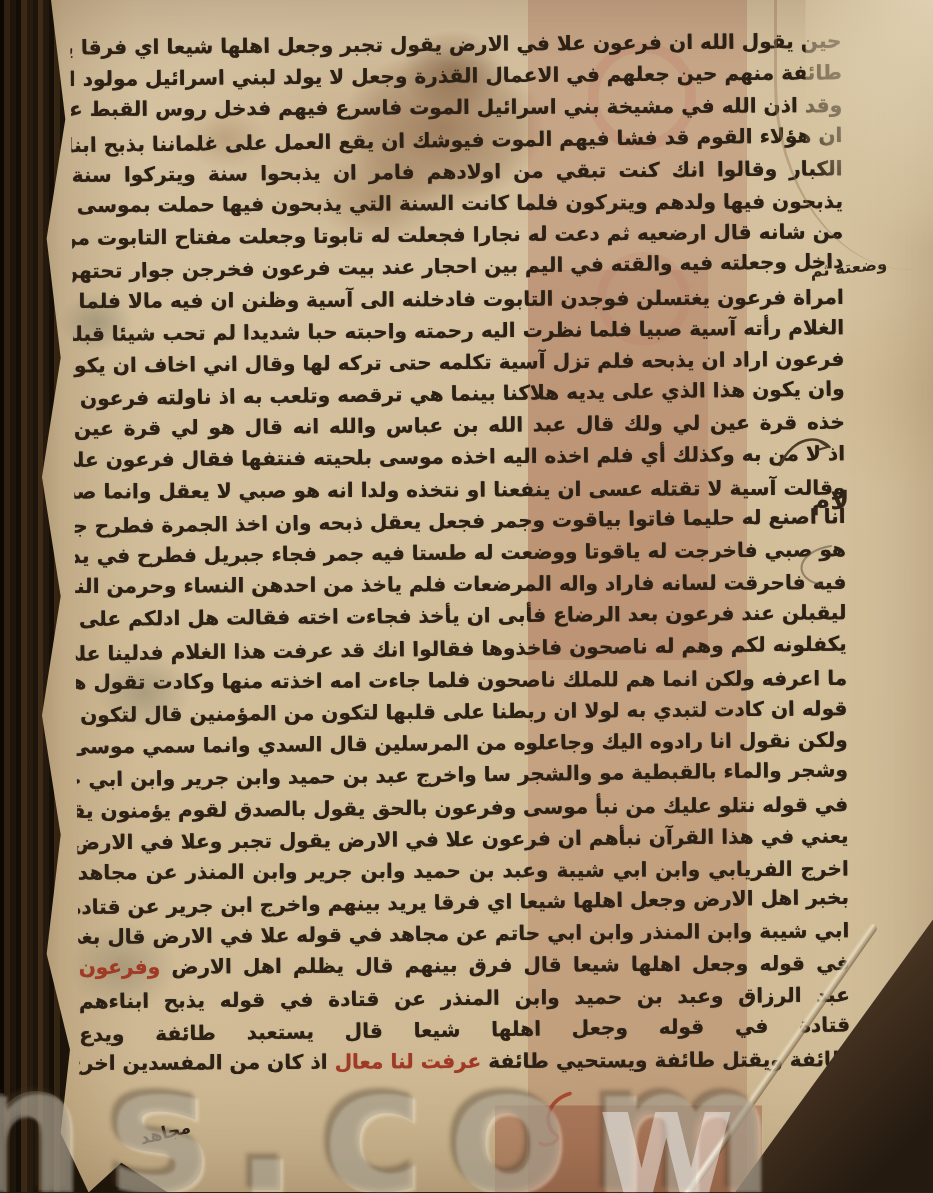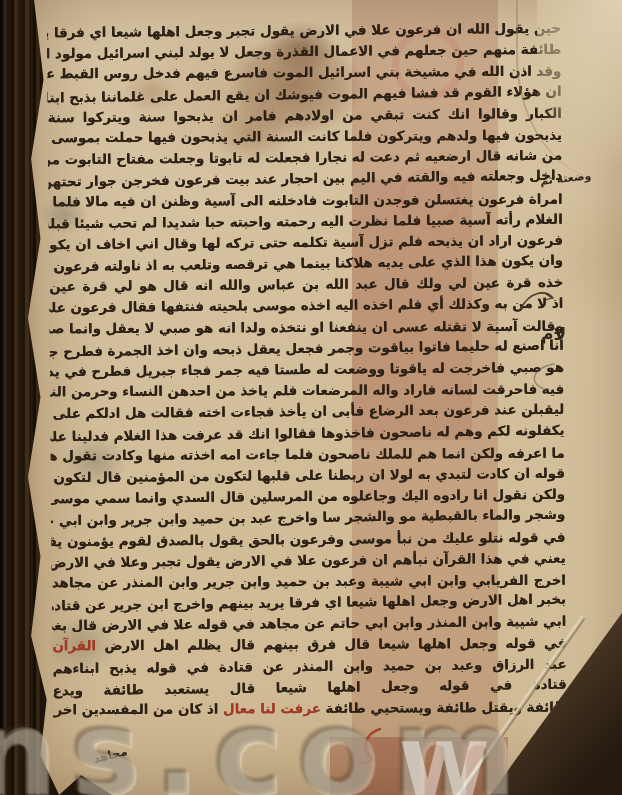--- a/index.html
+++ b/index.html
@@ -129,21 +129,21 @@
         <div class="line"><span>يكفلونه لكم وهم له ناصحون فاخذوها فقالوا انك قد عرفت هذا الغلام فدلينا على اهله فقالت</span></div>
         <div class="line"><span>ما اعرفه ولكن انما هم للملك ناصحون فلما جاءت امه اخذته منها وكادت تقول هو ابني فعصمها الله</span></div>
         <div class="line"><span>قوله ان كادت لتبدي به لولا ان ربطنا على قلبها لتكون من المؤمنين قال لتكون من المصدقين</span></div>
         <div class="line"><span>ولكن نقول انا رادوه اليك وجاعلوه من المرسلين قال السدي وانما سمي موسى لانهم وجدوه في ماء</span></div>
         <div class="line"><span>وشجر والماء بالقبطية مو والشجر سا واخرج عبد بن حميد وابن جرير وابن ابي حاتم عن قتادة</span></div>
         <div class="line"><span>في قوله نتلو عليك من نبأ موسى وفرعون بالحق يقول بالصدق لقوم يؤمنون يقول</span></div>
         <div class="line"><span>يعني في هذا القرآن نبأهم ان فرعون علا في الارض يقول تجبر وعلا في الارض</span></div>
         <div class="line"><span>اخرج الفريابي وابن ابي شيبة وعبد بن حميد وابن جرير وابن المنذر عن مجاهد</span></div>
         <div class="line"><span>بخبر اهل الارض وجعل اهلها شيعا اي فرقا يريد بينهم واخرج ابن جرير عن قتادة</span></div>
         <div class="line"><span>ابي شيبة وابن المنذر وابن ابي حاتم عن مجاهد في قوله علا في الارض قال بغى</span></div>
-        <div class="line"><span>في قوله وجعل اهلها شيعا قال فرق بينهم قال يظلم اهل الارض </span><span class="red-ink">القرآن</span></div>
+        <div class="line"><span>في قوله وجعل اهلها شيعا قال فرق بينهم قال يظلم اهل الارض </span><span class="red-ink">وفرعون</span></div>
         <div class="line"><span>عبد الرزاق وعبد بن حميد وابن المنذر عن قتادة في قوله يذبح ابناءهم</span></div>
         <div class="line"><span>قتادة في قوله وجعل اهلها شيعا قال يستعبد طائفة ويدع</span></div>
         <div class="line"><span>طائفة ويقتل طائفة ويستحيي طائفة </span><span class="red-ink">عرفت لنا معال</span><span> اذ كان من المفسدين اخرج ابن ابي حاتم</span></div>
       </div>
 
     <div class="margin-note" id="note1">وضعته ثم</div>
     <div class="margin-note" id="note2">لام</div>
 
     <svg class="flourish" style="left:516px; top:288px;" width="40" height="26" viewBox="0 0 40 26">
       <path d="M4 22 C 14 2, 30 2, 37 10" stroke="#4a3a28" stroke-width="1.6" fill="none" stroke-linecap="round"></path>

